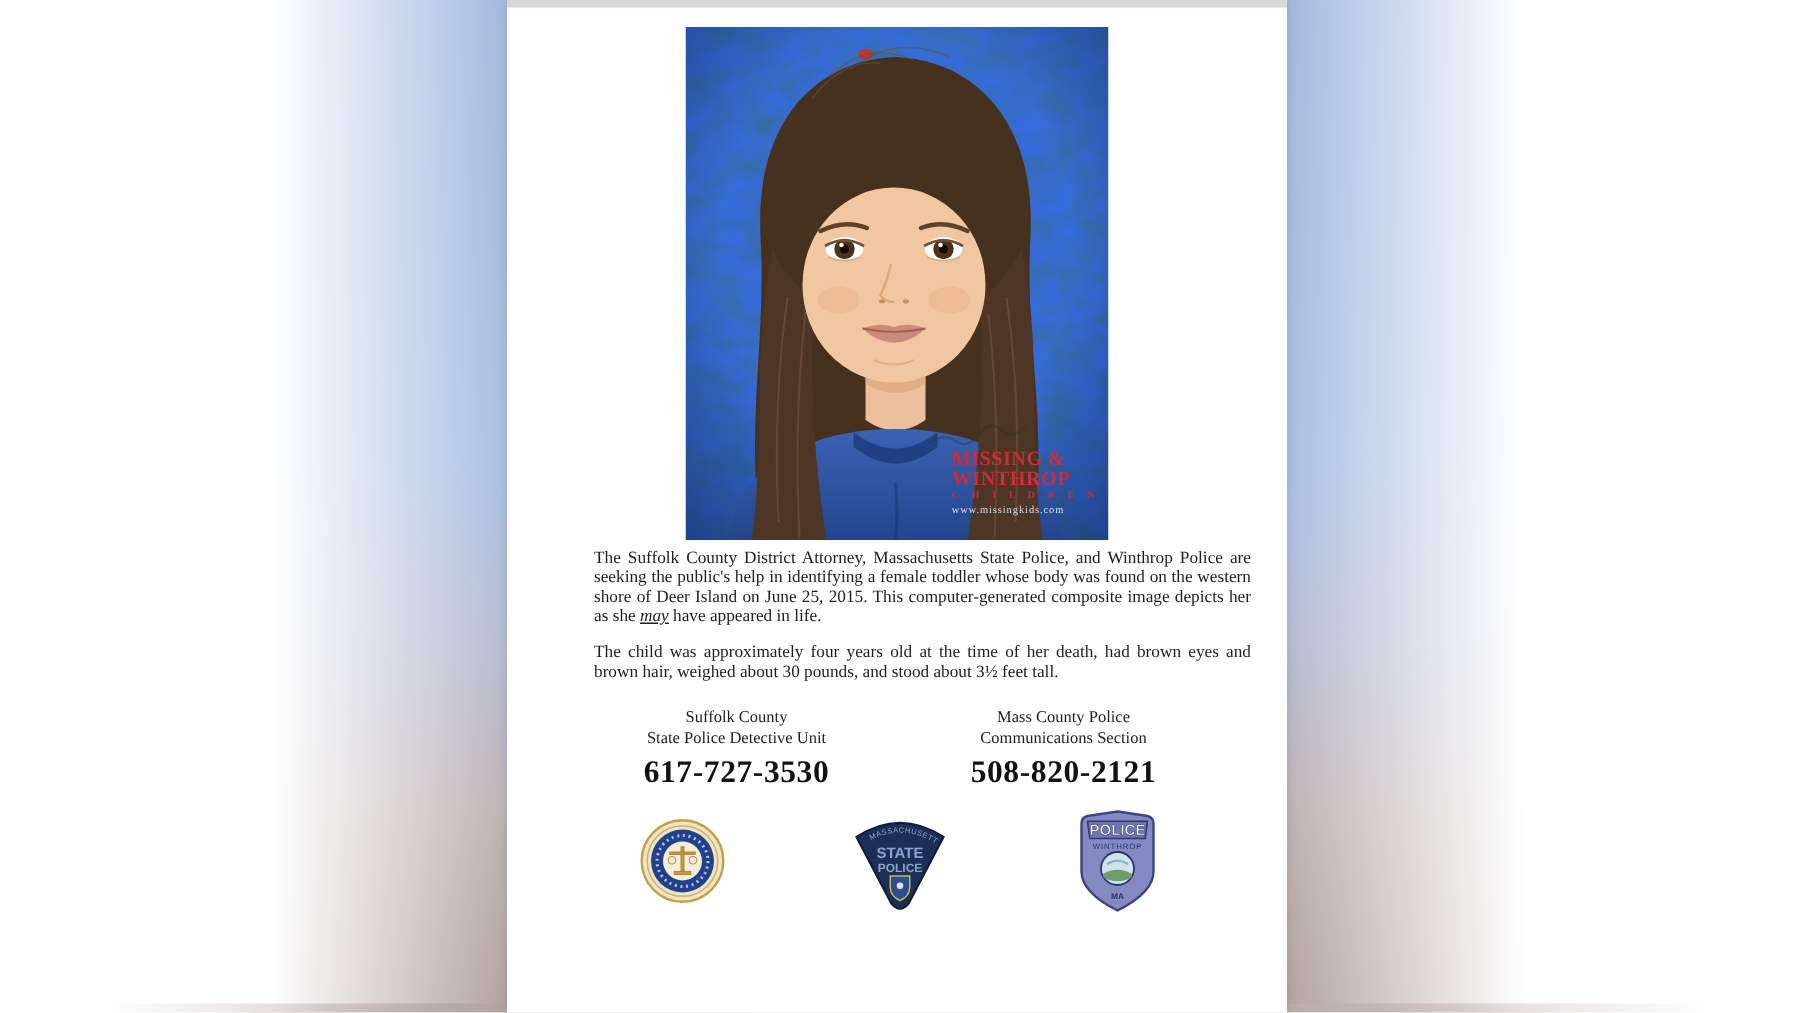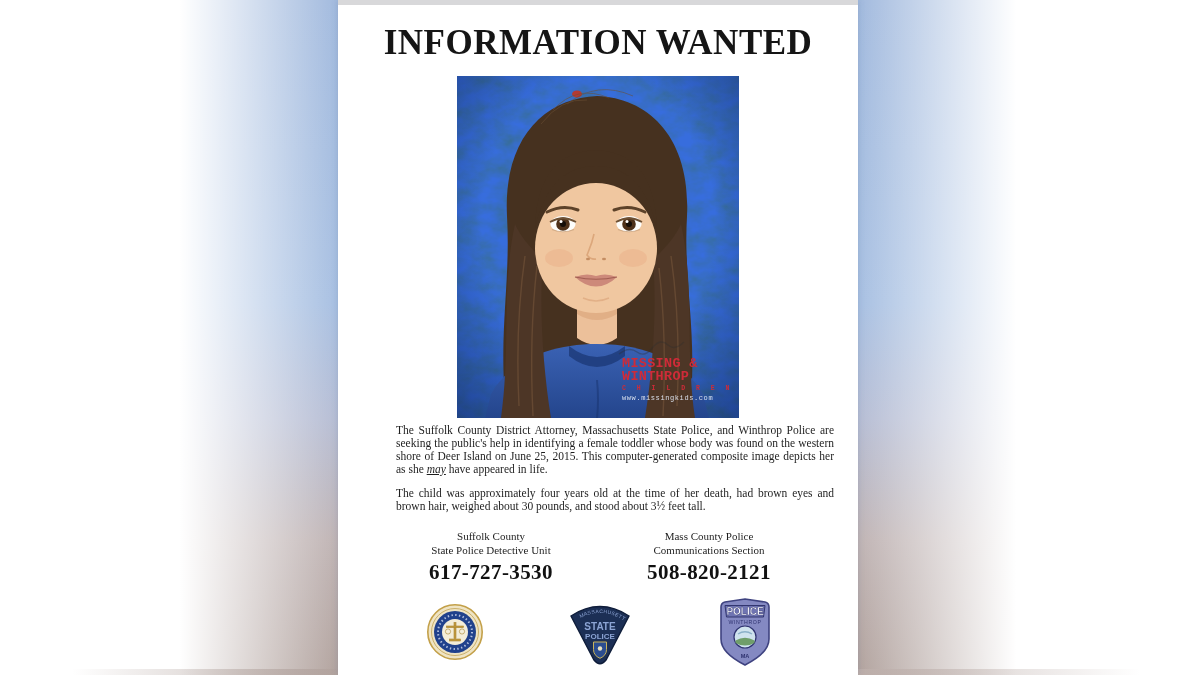--- a/index.html
+++ b/index.html
@@ -24,21 +24,21 @@
     background:#ffffff;border-top:5px solid #d8d8da;box-sizing:border-box;
     box-shadow:0 0 6px rgba(90,110,150,.25);
   }
   .poster-title{
     margin:18px 0 0;text-align:center;
     font-size:35px;font-weight:bold;letter-spacing:.5px;line-height:40px;color:#151515;
   }
   .photo-frame{position:relative;width:282px;height:342px;margin:13px auto 0;overflow:hidden;}
   .photo-frame svg{display:block;}
   .watermark{position:absolute;right:6px;bottom:16px;text-align:left;
-    font-family:Liberation Mono, monospace;line-height:1;}
+    font-family:Liberation Serif, serif;line-height:1;}
   .wm-big{font-size:13.5px;font-weight:bold;color:#cf2b38;letter-spacing:.3px;}
   .wm-spaced{font-size:6.5px;font-weight:bold;color:#cf2b38;letter-spacing:3.5px;margin-top:2px;}
   .wm-url{font-size:7px;color:#dfe6f2;opacity:.95;margin-top:3px;letter-spacing:.6px;}
 
   .para{
     margin:6px 24px 0 58px;text-align:justify;
     font-size:11.5px;line-height:12.9px;color:#1e1e1e;
   }
   .para.second{margin-top:11px;}
   .uw{font-style:italic;text-decoration:underline;}
@@ -57,21 +57,20 @@
 <div class="band band-left">
     <div class="fade"></div>
   </div>
 <div class="band band-right">
     <div class="fade"></div>
   </div>
 <div class="bottom-strip"></div>
 
 <div class="poster">
 
-  <h1 class="poster-title">INFORMATION WANTED</h1>
 
   <div class="photo-frame">
     <svg width="282" height="342" viewBox="0 0 282 342" xmlns="http://www.w3.org/2000/svg">
       <defs>
         <filter id="mottle" x="0" y="0" width="100%" height="100%">
           <feTurbulence type="fractalNoise" baseFrequency="0.05 0.07" numOctaves="4" seed="11"></feTurbulence>
           <feColorMatrix type="matrix" values="0 0 0 0 0.05  0 0 0 0 0.18  1.1 0 0 0 0.16  0 0 0 0 1"></feColorMatrix>
         </filter>
         <radialGradient id="vig" cx="50%" cy="42%" r="75%">
           <stop offset="55%" stop-color="rgba(5,20,60,0)"></stop>

